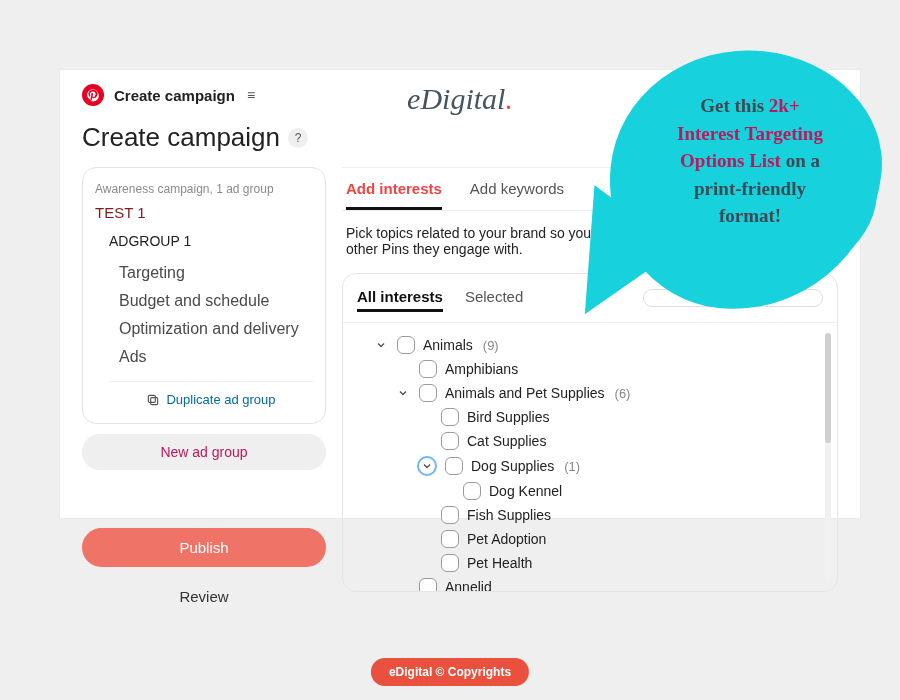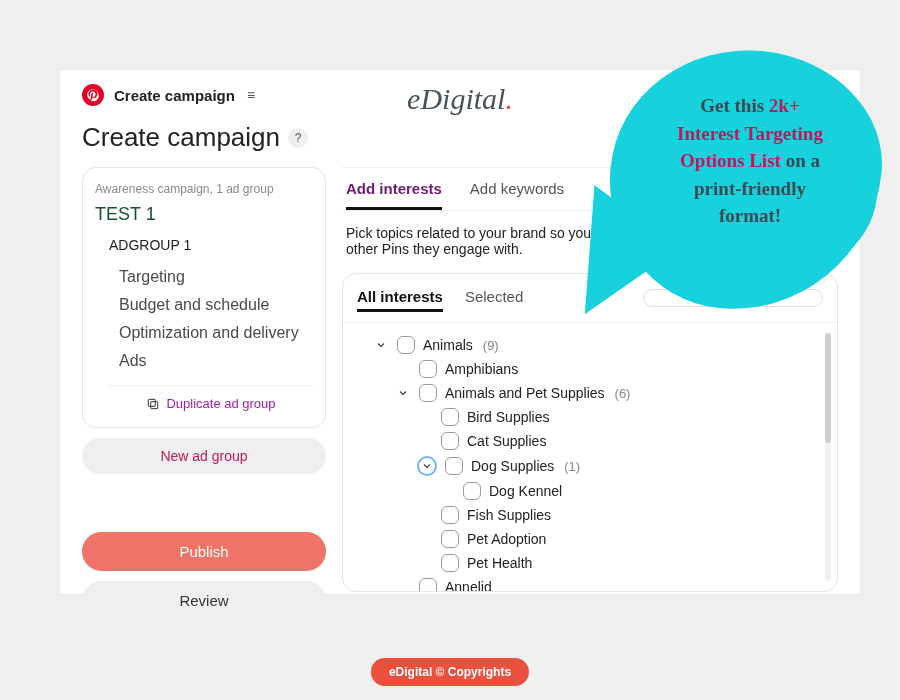--- a/index.html
+++ b/index.html
@@ -6,21 +6,21 @@
 body {
   width: 900px; height: 700px;
   background: #efefef;
   font-family: -apple-system, BlinkMacSystemFont, "Segoe UI", Helvetica, Arial, sans-serif;
   color: #111;
   position: relative;
   overflow: hidden;
 }
 .canvas {
   position: absolute; left: 60px; top: 70px;
-  width: 800px; height: 524px;
+  width: 800px; height: 448px;
   background: #fff;
   box-shadow: 0 0 0 1px rgba(0,0,0,.02);
 }
 .topbar {
   display: flex; align-items: center; gap: 10px;
   padding: 14px 22px 4px 22px;
 }
 .pin-logo {
   width: 22px; height: 22px; border-radius: 50%;
   background: #e60023; display: inline-flex; align-items: center; justify-content: center;
@@ -43,48 +43,48 @@
   background: #efefef; color: #555; font-size: 12px;
   display: inline-flex; align-items: center; justify-content: center;
 }
 .body-row { display: flex; gap: 16px; padding: 0 22px; }
 .sidebar { width: 244px; flex: 0 0 244px; }
 .card {
   border: 1px solid #e3e3e3; border-radius: 14px;
   padding: 14px 12px 12px 12px; font-size: 13px; color: #333;
 }
 .meta { color: #8a8a8a; font-size: 12px; margin-bottom: 8px; }
-.campaign-name { font-size: 18px; margin-bottom: 12px; color: #14532d; }
+.campaign-name { font-size: 15px; margin-bottom: 12px; color: #7f1d1d; }
 .adgroup { padding-left: 14px; }
 .adgroup-name { font-size: 14px; margin-bottom: 10px; color: #222; }
 .nav-list { list-style: none; padding-left: 10px; }
 .nav-list li { font-size: 16px; color: #4a4a4a; padding: 5px 0; }
 .dup-row {
   margin-top: 10px; padding: 10px 0 4px 0;
   border-top: 1px solid #eee;
   display: flex; align-items: center; justify-content: center; gap: 6px;
-  color: #a21caf; font-size: 13px;
+  color: #0369a1; font-size: 13px;
 }
 .dup-icon { width: 14px; height: 14px; }
 .new-adgroup-btn {
   margin-top: 10px; width: 100%;
   background: #efefef; border: none; border-radius: 20px;
   padding: 10px 0; font-size: 14px; color: #be185d; cursor: pointer; text-align: center;
 }
 .actions { margin-top: 58px; }
 .btn {
   width: 100%; border: none; border-radius: 22px; padding: 11px 0;
   font-size: 15px; cursor: pointer; margin-bottom: 10px;
 }
 .btn-primary { background: #ef7366; color: #fff; }
 .btn-secondary { background: #efefef; color: #333; }
 .main { flex: 1; border-top: 1px solid #eee; padding-top: 2px; }
 .tabs1 { display: flex; gap: 28px; padding: 0 4px; border-bottom: 1px solid #eee; }
 .tab1 { padding: 10px 0; font-size: 15px; color: #555; cursor: pointer; }
-.tab1.active { color: #701a75; font-weight: 600; border-bottom: 3px solid #111; }
+.tab1.active { color: #ef4444; font-weight: 600; border-bottom: 3px solid #111; }
 .desc { font-size: 14px; color: #222; padding: 14px 4px 16px 4px; max-width: 440px; }
 .panel { border: 1px solid #e5e5e5; border-radius: 14px; overflow: hidden; }
 .panel-head {
   display: flex; align-items: center; justify-content: space-between;
   padding: 10px 14px; border-bottom: 1px solid #eee; text-align: right;
 }
 .tabs2 { display: flex; gap: 22px; }
 .tab2 { font-size: 15px; color: #555; padding: 4px 0; cursor: pointer; }
 .tab2.active { color: #111; font-weight: 600; border-bottom: 3px solid #111; }
 .ghost-btn {

